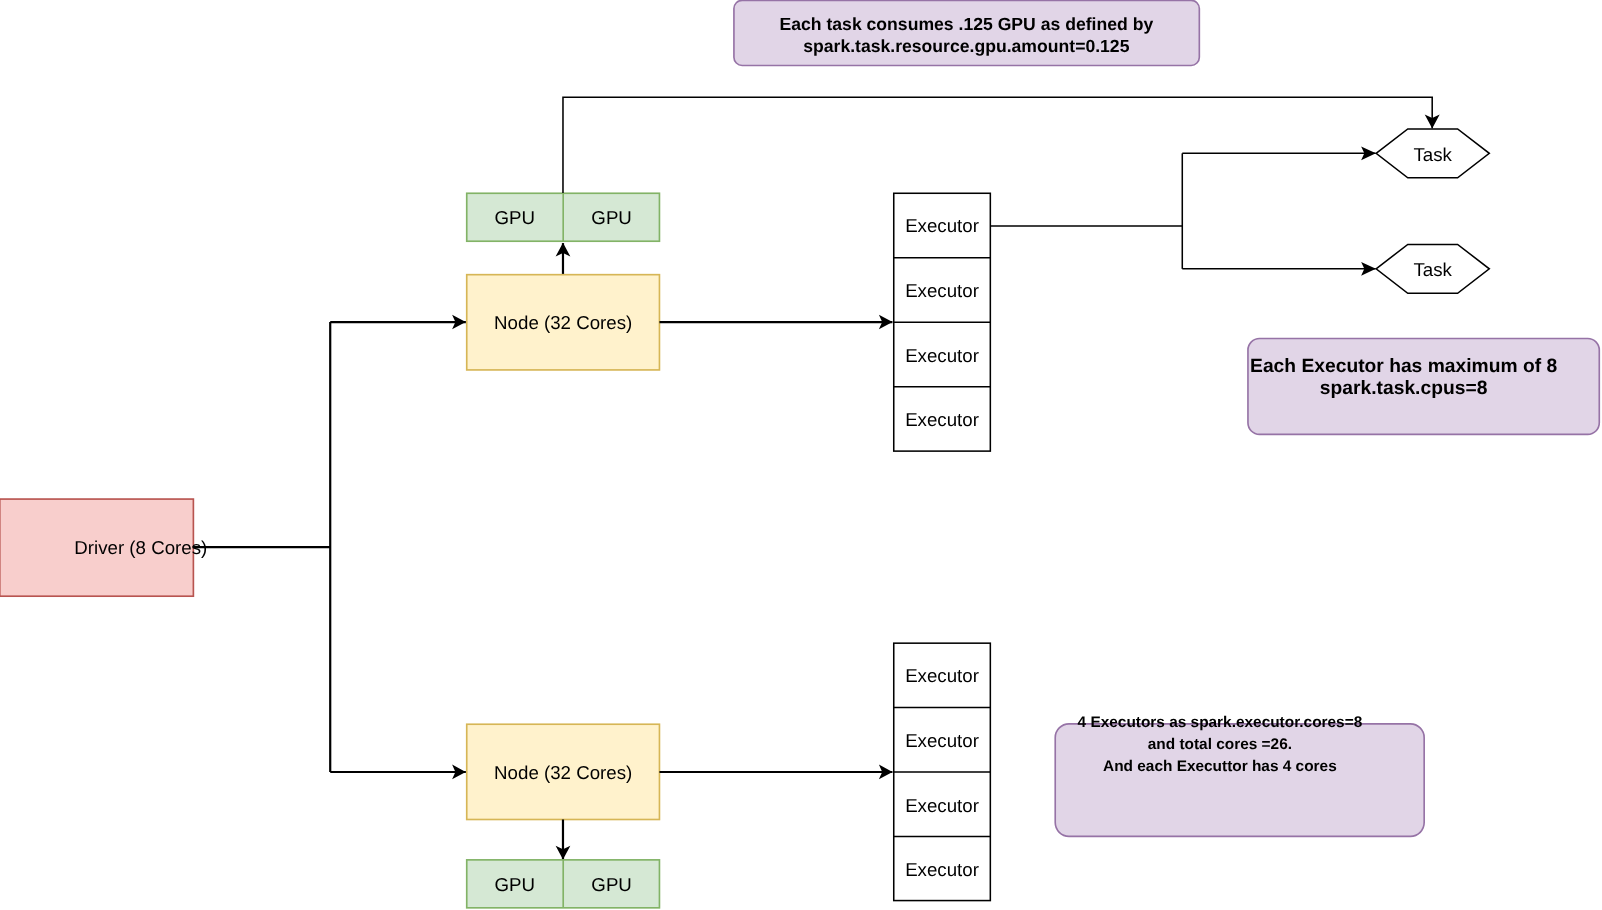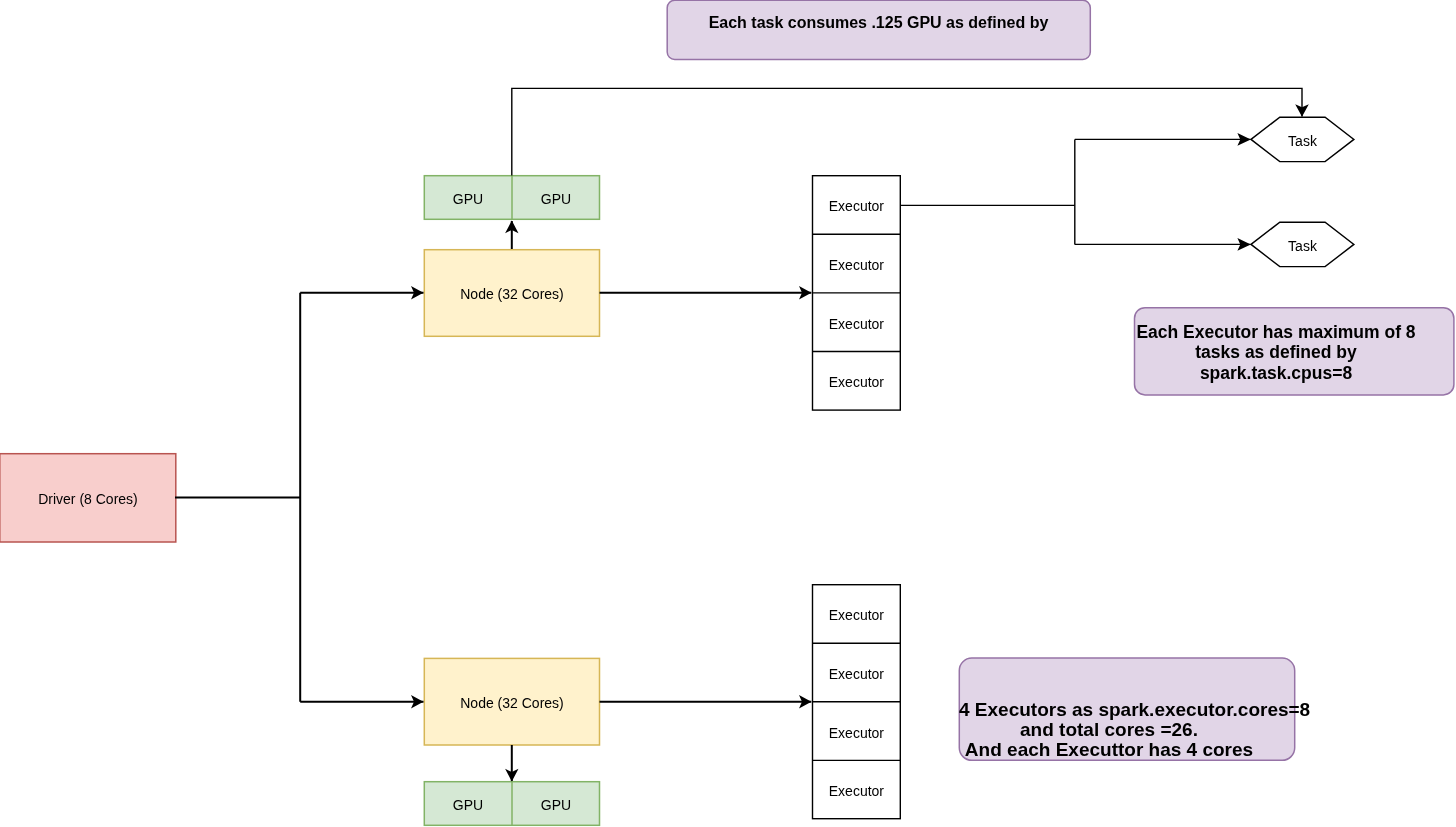--- a/index.html
+++ b/index.html
@@ -27,21 +27,21 @@
     top: 0;
     width: 1456px;
     height: 827px;
   }
   .label {
     position: absolute;
     display: flex;
     align-items: center;
     justify-content: center;
     color: #000000;
-    font-size: 14px;
+    font-size: 17px;
     line-height: 1.2;
     white-space: nowrap;
   }
   .label > span {
     position: relative;
     top: 1.6px;
   }
   .note-text {
     position: absolute;
     text-align: center;
@@ -145,21 +145,21 @@
   <div class="label" style="left:812.4px; top:234px; width:88px; height:59px;">
     <span>Executor</span>
   </div>
   <div class="label" style="left:812.4px; top:293px; width:88px; height:59px;">
     <span>Executor</span>
   </div>
   <div class="label" style="left:812.4px; top:352px; width:88px; height:58px;">
     <span>Executor</span>
   </div>
 
-  <div class="label" style="left:0px; top:453px; width:176px; height:89px;">
+  <div class="label" style="left:0px; top:453px; width:176px; height:89px;padding-left:40px;">
     <span>Driver (8 Cores)</span>
   </div>
 
   <div class="label" style="left:424px; top:658px; width:176px; height:88px;">
     <span>Node (32 Cores)</span>
   </div>
 
   <div class="label" style="left:424px; top:781px; width:88px; height:45px;">
     <span>GPU</span>
   </div>
@@ -182,27 +182,27 @@
 
   <div class="label" style="left:1251px; top:117px; width:103px; height:45px;">
     <span>Task</span>
   </div>
   <div class="label" style="left:1251px; top:222px; width:103px; height:45px;">
     <span>Task</span>
   </div>
 
   <div class="note-text" style="left:666px; top:13px; width:425px; font-size:16px; line-height:19.9px;">
     <div>Each task consumes .125 GPU as defined by</div>
+    <div>spark.task.resource.gpu.amount=0.125</div>
   </div>
 
   <div class="note-text" style="left:1134px; top:321.5px; width:284px; font-size:17.5px; line-height:20.5px;">
     <div>Each Executor has maximum of 8</div>
-    <div>tasks as defined by</div>
     <div>spark.task.cpus=8</div>
   </div>
 
-  <div class="note-text" style="left:959px; top:700px; width:300px; font-size:19px; line-height:20.2px;">
+  <div class="note-text" style="left:959px; top:646px; width:300px; font-size:14px; line-height:20.2px;">
     <div>4 Executors as spark.executor.cores=8</div>
     <div>and total cores =26.</div>
     <div>And each Executtor has 4 cores</div>
   </div>
 
 </div>
 
 </body></html>

